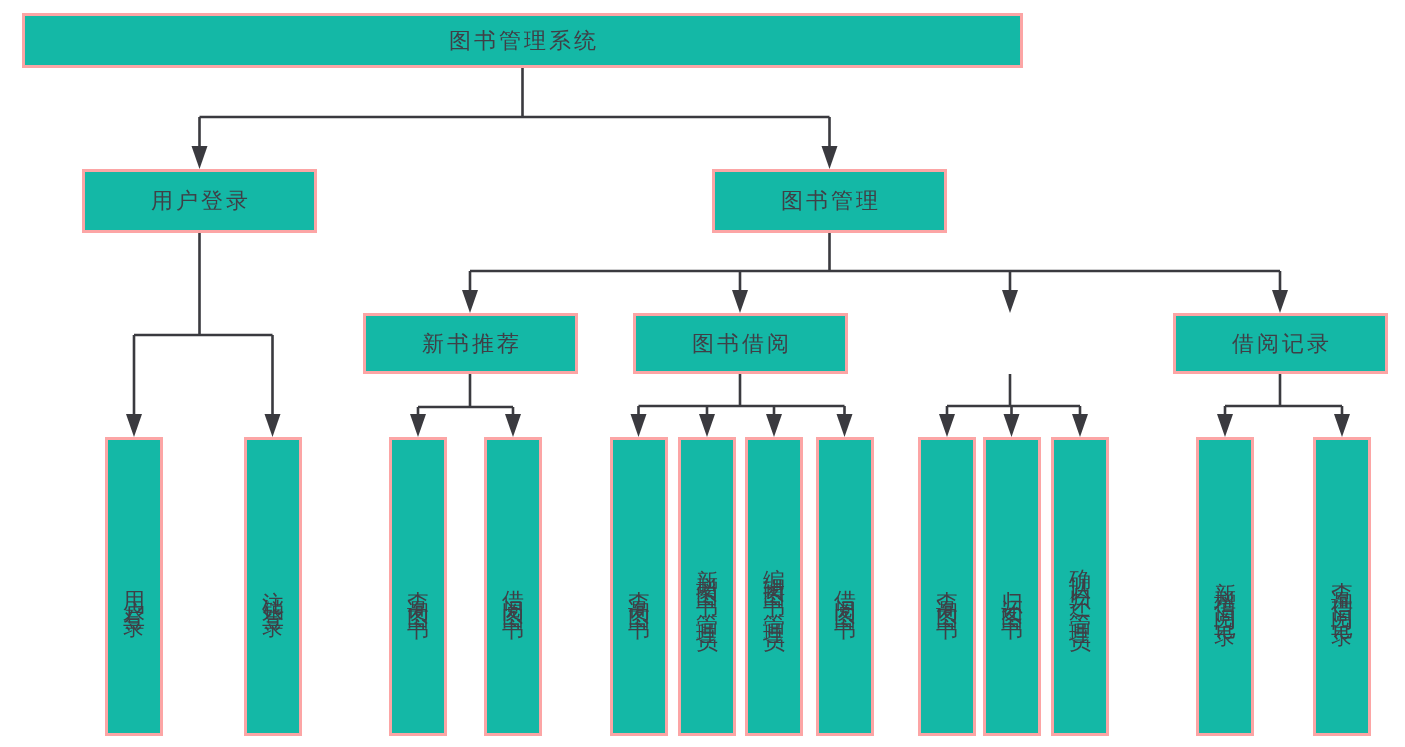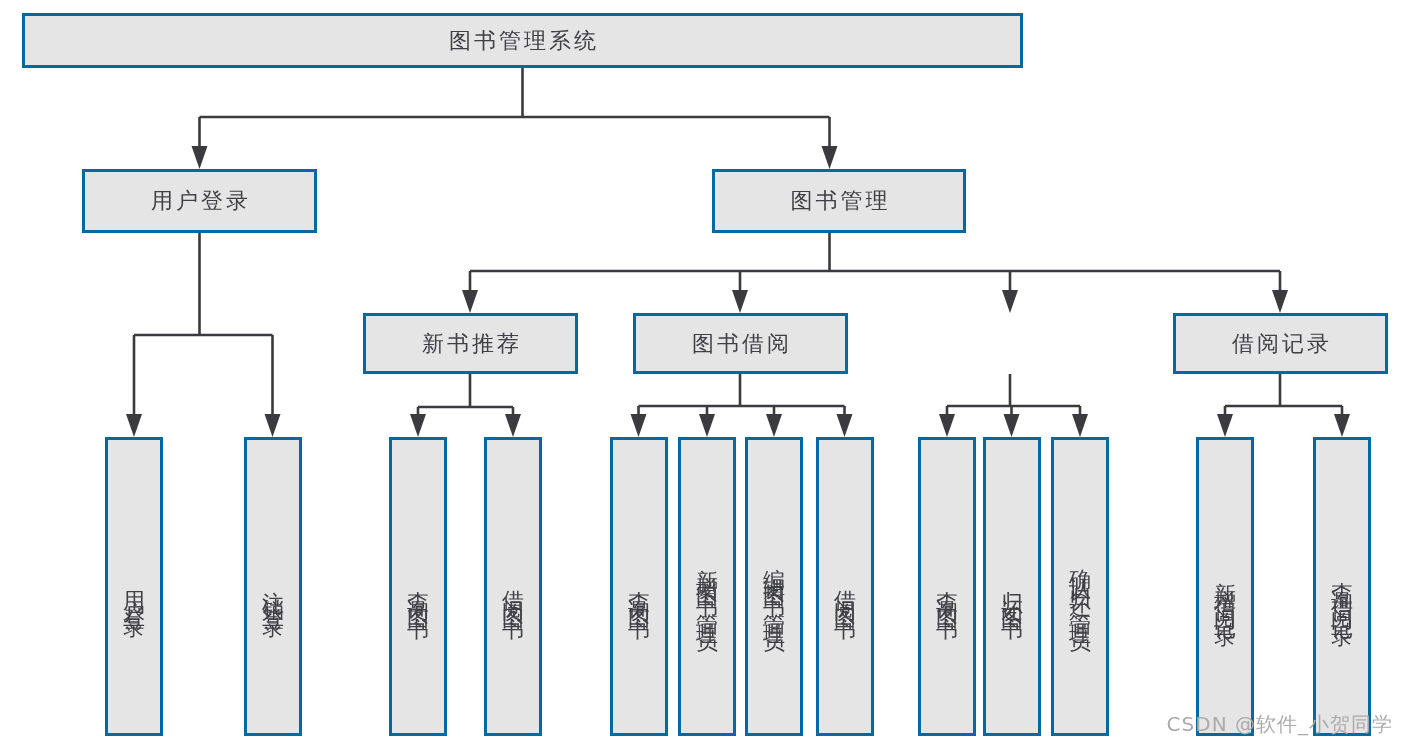--- a/index.html
+++ b/index.html
@@ -17,22 +17,22 @@
   }
   #connector-svg {
     position: absolute;
     left: 0;
     top: 0;
     z-index: 1;
   }
   .node {
     position: absolute;
     box-sizing: border-box;
-    border: 3px solid #0369a1;
-    background: #e5e5e5;
+    border: 3px solid #fca5a5;
+    background: #14b8a6;
     color: #3f3f46;
     display: flex;
     align-items: center;
     justify-content: center;
     font-size: 22px;
     z-index: 2;
   }
   .h-node {
     letter-spacing: 3px;
     padding-left: 3px;
@@ -90,35 +90,34 @@
       <polygon points="1003.5,414 1019.5,414 1011.5,437"></polygon>
       <polygon points="1072,414 1088,414 1080,437"></polygon>
       <polygon points="1217,414 1233,414 1225,437"></polygon>
       <polygon points="1334,414 1350,414 1342,437"></polygon>
     </g>
   </svg>
 
   <div class="node h-node" style="left:22px; top:13px; width:1001px; height:55px;">图书管理系统</div>
 
   <div class="node h-node" style="left:82px; top:169px; width:235px; height:64px;">用户登录</div>
-  <div class="node h-node" style="left:712px; top:169px; width:254px; height:64px;">图书管理</div>
+  <div class="node h-node" style="left:712px; top:169px; width:235px; height:64px;">图书管理</div>
 
   <div class="node h-node" style="left:363px; top:313px; width:215px; height:61px;">新书推荐</div>
   <div class="node h-node" style="left:633px; top:313px; width:215px; height:61px;">图书借阅</div>
   <div class="node h-node" style="left:1173px; top:313px; width:215px; height:61px;">借阅记录</div>
 
   <div class="node leaf" style="left:105px; top:437px; width:58px; height:299px;">用户登录</div>
   <div class="node leaf" style="left:244px; top:437px; width:58px; height:299px;">注销登录</div>
   <div class="node leaf" style="left:389px; top:437px; width:58px; height:299px;">查询图书</div>
   <div class="node leaf" style="left:484px; top:437px; width:58px; height:299px;">借阅图书</div>
   <div class="node leaf" style="left:610px; top:437px; width:58px; height:299px;">查询图书</div>
   <div class="node leaf" style="left:678px; top:437px; width:58px; height:299px;">新增图书（管理员）</div>
   <div class="node leaf" style="left:745px; top:437px; width:58px; height:299px;">编辑图书（管理员）</div>
   <div class="node leaf" style="left:816px; top:437px; width:58px; height:299px;">借阅图书</div>
   <div class="node leaf" style="left:918px; top:437px; width:58px; height:299px;">查询图书</div>
   <div class="node leaf" style="left:983px; top:437px; width:58px; height:299px;">归还图书</div>
   <div class="node leaf" style="left:1051px; top:437px; width:58px; height:299px;">确认归还（管理员）</div>
   <div class="node leaf" style="left:1196px; top:437px; width:58px; height:299px;">新增借阅记录</div>
   <div class="node leaf" style="left:1313px; top:437px; width:58px; height:299px;">查询借阅记录</div>
 
-  <div class="watermark">CSDN @软件_小贺同学</div>
 
 </div>
 
 </body></html>

